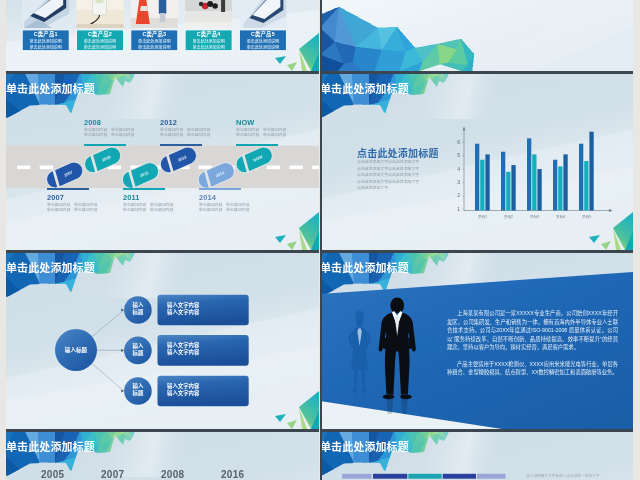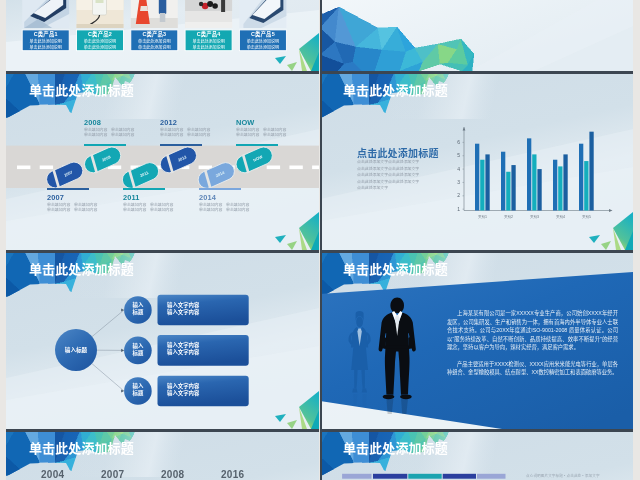--- a/index.html
+++ b/index.html
@@ -6,21 +6,21 @@
 html,body{margin:0;padding:0;}
 body{width:640px;height:480px;overflow:hidden;background:#e9e7e4;
   font-family:"Liberation Sans","DejaVu Sans",sans-serif;-webkit-font-smoothing:antialiased;}
 .page{position:relative;width:640px;height:480px;background:#e9e7e4;overflow:hidden;}
 .slide{position:absolute;width:313px;height:179px;overflow:hidden;
   background:#dde6ed;}
 .slide .topbar{position:absolute;left:0;top:0;width:100%;height:2.6px;background:#3c4651;z-index:30;}
 svg{display:block;}
 .abs{position:absolute;}
 .ttl{position:absolute;color:#fff;font-weight:bold;z-index:20;white-space:nowrap;
-  left:23px;top:9.3px;font-size:13px;letter-spacing:.1px;
+  left:0;top:9.3px;font-size:11px;letter-spacing:.1px;
   font-family:"Liberation Sans","Noto Sans CJK SC",sans-serif;}
 
 #s0{left:6px;top:-108px;}
 #s1{left:320px;top:-108px;}
 .leftedge::before{content:"";position:absolute;left:0;top:0;width:1.6px;height:100%;background:#3c4651;z-index:31;}
 #s2{left:6px;top:71px;}
 #s3{left:320px;top:71px;}
 #s4{left:6px;top:250px;}
 #s5{left:320px;top:250px;}
 #s6{left:6px;top:429px;}
@@ -542,21 +542,21 @@
   <div class="slide" id="s6">
     <svg class="abs" style="left:0;top:0" width="313" height="179" viewBox="0 0 313 179">
       <rect width="313" height="179" fill="url(#slideBg)"></rect>
       <polygon points="0,179 0,128 313,58 313,179" fill="#e7eff5" opacity="0.5"></polygon>
       <polygon points="0,179 0,150 313,96 313,179" fill="#eaf2f7" opacity="0.6"></polygon>
       <use href="#hdrArt"></use>
       <rect x="0" y="2" width="313" height="46" fill="url(#hdrVeil)"></rect>
     </svg>
     <div class="topbar"></div>
     <div class="ttl cjk">单击此处添加标题</div>
-    <div class="yr" style="left:35px">2004</div>
+    <div class="yr" style="left:35px">2005</div>
     <div class="yr" style="left:95px">2007</div>
     <div class="yr" style="left:155px">2008</div>
     <div class="yr" style="left:215px">2016</div>
   </div>
 
   <div class="slide leftedge" id="s7">
     <svg class="abs" style="left:0;top:0" width="313" height="179" viewBox="0 0 313 179">
       <rect width="313" height="179" fill="url(#slideBg)"></rect>
       <polygon points="0,179 0,128 313,58 313,179" fill="#e7eff5" opacity="0.5"></polygon>
       <polygon points="0,179 0,150 313,96 313,179" fill="#eaf2f7" opacity="0.6"></polygon>

